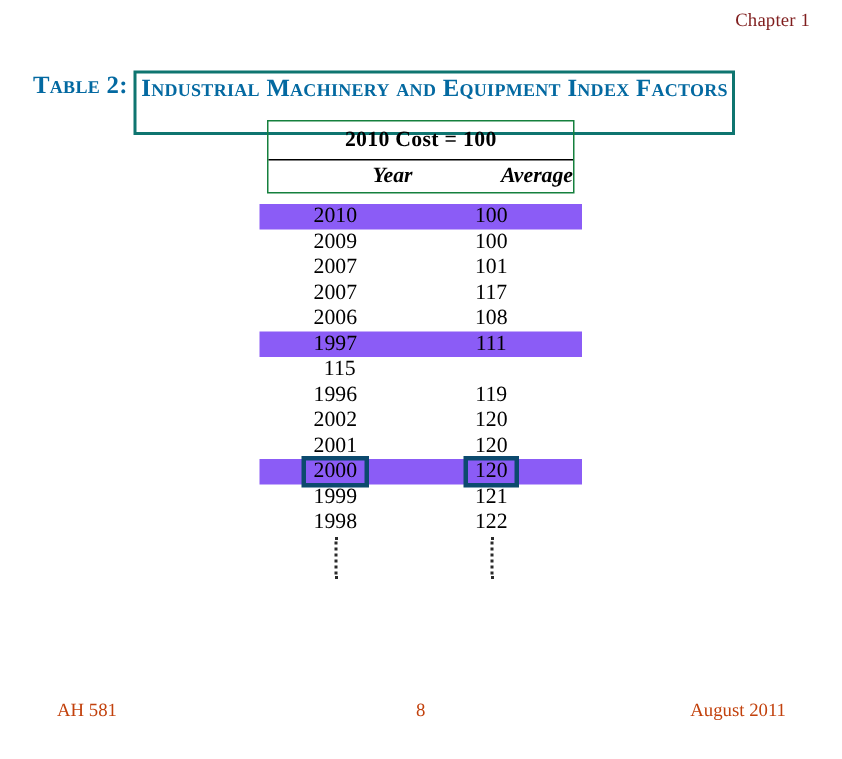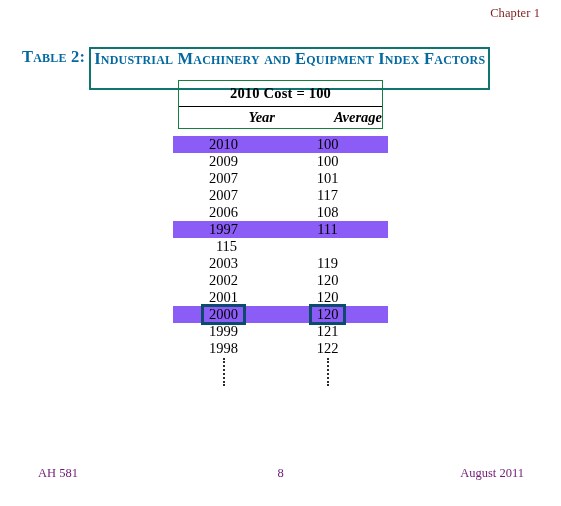--- a/index.html
+++ b/index.html
@@ -142,21 +142,21 @@
   #vdots-avg  { left: 154px; }
 
   
   #page-footer {
     position: absolute;
     left: 0;
     right: 0;
     top: 466px;
     height: 20px;
     font-size: 12.5px;
-    color: #701a75;
+    color: #c2410c;
   }
   #footer-left {
     position: absolute;
     left: 38px;
     top: 0;
   }
   #footer-center {
     position: absolute;
     left: 0;
     right: 0;
@@ -211,21 +211,21 @@
         <div class="cell-avg">108</div>
       </div>
       <div class="data-row shaded">
         <div class="cell-year">1997</div>
         <div class="cell-avg">111</div>
       </div>
       <div class="data-row">
         <div class="cell-avg">115</div>
       </div>
       <div class="data-row">
-        <div class="cell-year">2003</div>
+        <div class="cell-year">1996</div>
         <div class="cell-avg">119</div>
       </div>
       <div class="data-row">
         <div class="cell-year">2002</div>
         <div class="cell-avg">120</div>
       </div>
       <div class="data-row">
         <div class="cell-year">2001</div>
         <div class="cell-avg">120</div>
       </div>

